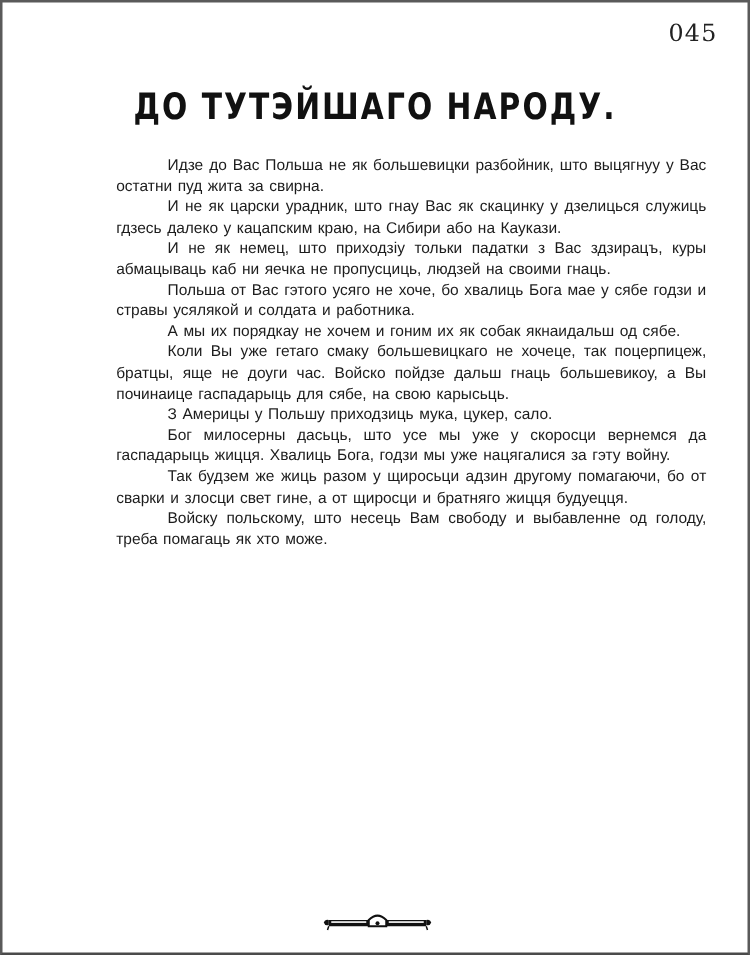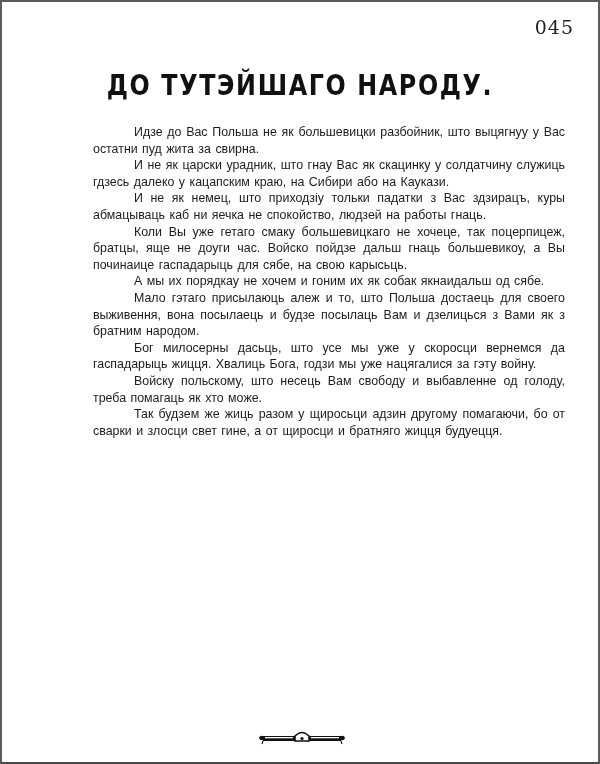--- a/index.html
+++ b/index.html
@@ -34,28 +34,29 @@
   </style>
 </head>
 <body>
 
 <div class="page">
   <div class="page-number">045</div>
   <div class="title">ДО ТУТЭЙШАГО НАРОДУ.</div>
 
   <div class="body">
     <p class="para">Идзе до Вас Польша не як большевицки разбойник, што выцягнуу у Вас остатни пуд жита за свирна.</p>
-    <p class="para">И не як царски урадник, што гнау Вас як скацинку у солдатчину служиць гдзесь далеко у кацапским краю, на Сибири або на Каукази.</p>
-    <p class="para">И не як немец, што приходзiу тольки падатки з Вас здзирацъ, куры абмацываць каб ни яечка не спокойство, людзей на работы гнаць.</p>
+    <p class="para">И не як царски урадник, што гнау Вас як скацинку у дзелицься служиць гдзесь далеко у кацапским краю, на Сибири або на Каукази.</p>
+    <p class="para">И не як немец, што приходзiу тольки падатки з Вас здзирацъ, куры абмацываць каб ни яечка не пропусциць, людзей на своими гнаць.</p>
+    <p class="para">Польша от Вас гэтого усяго не хоче, бо хвалиць Бога мае у сябе годзи и стравы усялякой и солдата и работника.</p>
+    <p class="para">А мы их порядкау не хочем и гоним их як собак якнаидальш од сябе.</p>
     <p class="para">Коли Вы уже гетаго смаку большевицкаго не хочеце, так поцерпицеж, братцы, яще не доуги час. Войско пойдзе дальш гнаць большевикоу, а Вы починаице гаспадарыць для сябе, на свою карысьць.</p>
-    <p class="para">А мы их порядкау не хочем и гоним их як собак якнаидальш од сябе.</p>
-    <p class="para">Мало гэтаго присылаюць алеж и то, што Польша достаець для своего выживення, вона посылаець и будзе посылаць Вам и дзелицься з Вами як з братним народом.</p>
+    <p class="para">З Америцы у Польшу приходзиць мука, цукер, сало.</p>
     <p class="para">Бог милосерны дасьць, што усе мы уже у скоросци вернемся да гаспадарыць жицця. Хвалиць Бога, годзи мы уже нацягалися за гэту войну.</p>
+    <p class="para">Так будзем же жиць разом у щиросьци адзин другому помагаючи, бо от сварки и злосци свет гине, а от щиросци и братняго жицця будуецця.</p>
     <p class="para">Войску польскому, што несець Вам свободу и выбавленне од голоду, треба помагаць як хто може.</p>
-    <p class="para">Так будзем же жиць разом у щиросьци адзин другому помагаючи, бо от сварки и злосци свет гине, а от щиросци и братняго жицця будуецця.</p>
   </div>
 
   <svg class="ornament" viewBox="0 0 90 16">
     <path d="M2 8 Q3 5 6 6 L6 10 Q3 11 2 8 Z" fill="#111"></path>
     <rect x="6" y="6" width="32" height="5" fill="#111"></rect>
     <rect x="8" y="7" width="28" height="1.3" fill="#fff"></rect>
     <path d="M38 11 L38 6 Q45 -1 52 6 L52 11 Z" fill="#fff" stroke="#111" stroke-width="1.6"></path>
     <circle cx="45" cy="8.5" r="1.6" fill="#111"></circle>
     <rect x="52" y="6" width="32" height="5" fill="#111"></rect>
     <rect x="54" y="7" width="28" height="1.3" fill="#fff"></rect>

